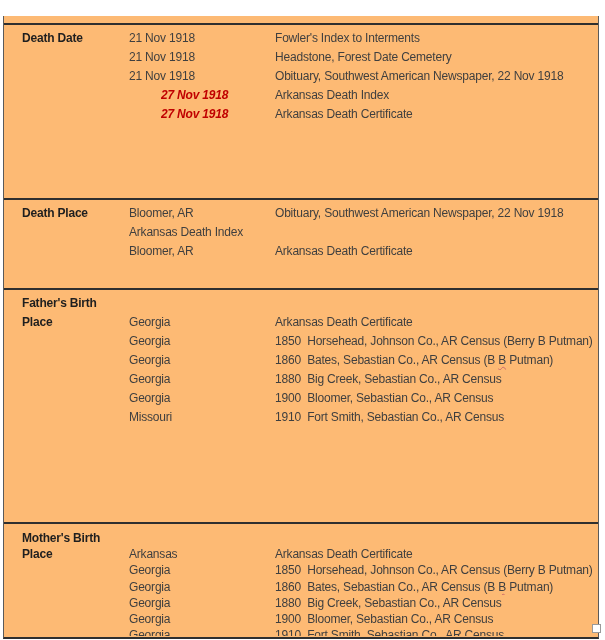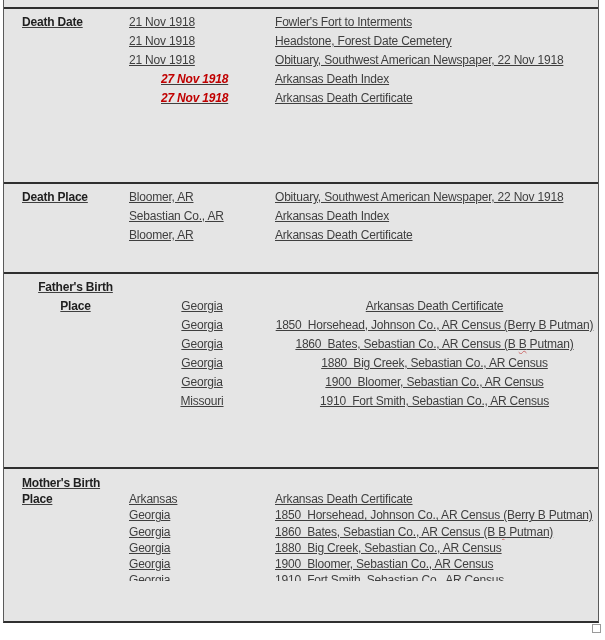--- a/index.html
+++ b/index.html
@@ -2,36 +2,35 @@
 <html style="--text: #3f3f3f; --label: #1f1f1f; --red: #c00000; --border: #2f2f2f; --vborder: #5a5a5a; --handle: #9a9a9a;"><head>
 <meta charset="utf-8">
 <style>
   html,body{margin:0;padding:0;background:#ffffff;}
   .canvas{
     position:relative;width:605px;height:640px;background:#fff;overflow:hidden;
     font-family:"Liberation Sans",sans-serif;font-size:12px;letter-spacing:-0.2px;
     color:var(--text,#3f3f3f);
   }
   .doc-table{
-    position:absolute;left:3px;top:0;width:596px;height:623px;box-sizing:border-box;
+    position:absolute;left:3px;top:16px;width:596px;height:623px;box-sizing:border-box;
     border-left:1px solid var(--vborder,#5a5a5a);
     border-right:1px solid var(--vborder,#5a5a5a);
     border-bottom:2px solid var(--border,#2f2f2f);
-    background:#e5e5e5;
-    text-decoration:underline;
+    background:#fdba74;
   }
   .sliver{height:7px;}
   .section{
     box-sizing:border-box;overflow:hidden;
     border-top:2px solid var(--border,#2f2f2f);
     padding:4px 4px 0 18px;
   }
   .doc-table > .section:nth-child(2){height:175px;}
   .doc-table > .section:nth-child(3){height:90px;}
-  .doc-table > .section:nth-child(4){height:195px;text-align:center;}
+  .doc-table > .section:nth-child(4){height:234px;}
   .doc-table > .section:nth-child(5){height:114px;padding-top:6px;}
   .row{display:grid;grid-template-columns:107px 146px 1fr;line-height:19px;}
   .section:nth-child(5) .row{line-height:16.2px;}
   .cell{white-space:pre;overflow:hidden;}
   .cell.label{font-weight:bold;color:var(--label,#1f1f1f);}
   .cell.value.red{color:var(--red,#c00000);font-weight:bold;font-style:italic;margin-left:32px;}
   .squiggle{
     text-decoration-line:underline;text-decoration-style:wavy;
     text-decoration-color:#cc6a6a;text-decoration-thickness:1px;text-underline-offset:2px;
   }
@@ -44,21 +43,21 @@
 <body>
 
 <div class="canvas">
   <div class="doc-table">
     <div class="sliver"></div>
 
   <div class="section">
         <div class="row">
           <div class="cell label">Death Date</div>
           <div class="cell value">21 Nov 1918</div>
-          <div class="cell source">Fowler's Fort to Interments</div>
+          <div class="cell source">Fowler's Index to Interments</div>
         </div>
         <div class="row">
           <div class="cell label"></div>
           <div class="cell value">21 Nov 1918</div>
           <div class="cell source">Headstone, Forest Date Cemetery</div>
         </div>
         <div class="row">
           <div class="cell label"></div>
           <div class="cell value">21 Nov 1918</div>
           <div class="cell source">Obituary, Southwest American Newspaper, 22 Nov 1918</div>
@@ -75,21 +74,20 @@
         </div>
       </div>
       <div class="section">
         <div class="row">
           <div class="cell label">Death Place</div>
           <div class="cell value">Bloomer, AR</div>
           <div class="cell source">Obituary, Southwest American Newspaper, 22 Nov 1918</div>
         </div>
         <div class="row">
           <div class="cell label"></div>
-          <div class="cell value">Sebastian Co., AR</div>
           <div class="cell source">Arkansas Death Index</div>
         </div>
         <div class="row">
           <div class="cell label"></div>
           <div class="cell value">Bloomer, AR</div>
           <div class="cell source">Arkansas Death Certificate</div>
         </div>
       </div>
       <div class="section">
         <div class="row">

